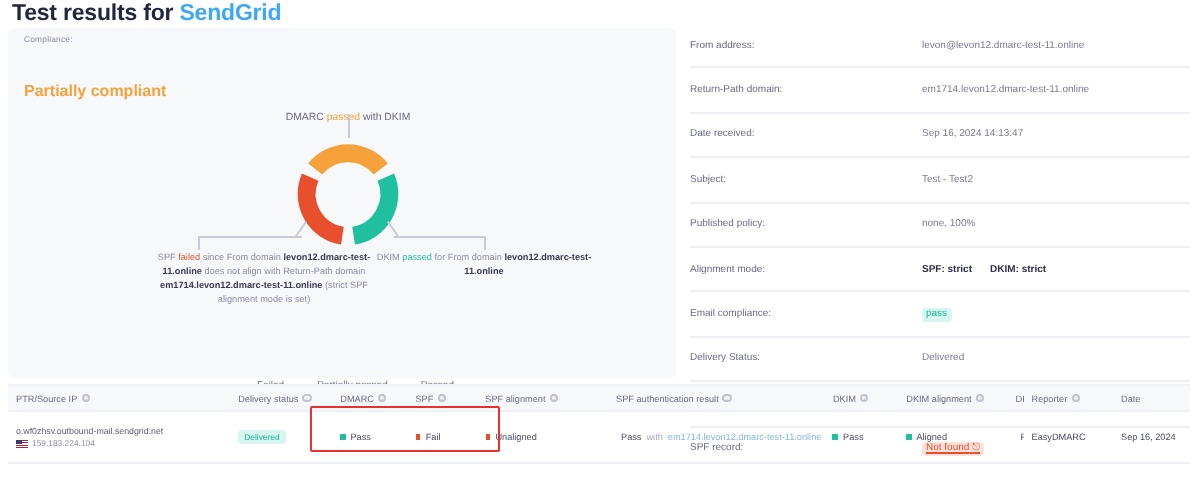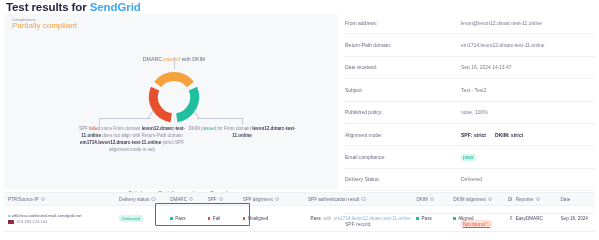--- a/index.html
+++ b/index.html
@@ -25,22 +25,22 @@
     position: absolute; left: 4px; top: 14px;
     width: 334px; height: 175px;
     background: #f7f8fa;
     border-radius: 3px;
   }
   .compliance-label {
     position: absolute; left: 8px; top: 3px;
     font-size: 4.2px; color: #8b8ba3; letter-spacing: .1px;
   }
   .compliance-value {
-    position: absolute; left: 8px; top: 7px;
-    font-size: 8px; font-weight: normal; color: #f5a23d;
+    position: absolute; left: 8px; top: 27px;
+    font-size: 8px; font-weight: bold; color: #f5a23d;
   }
 
   
   .donut-wrap { position: absolute; left: 139px; top: 52px; width: 62px; height: 62px; }
   .donut-caption {
     position: absolute; left: 110px; top: 42px; width: 120px;
     text-align: center; font-size: 5.2px; color: #6b6b85;
     white-space: nowrap;
   }
   .donut-caption .ok { color: #f5a23d; }

